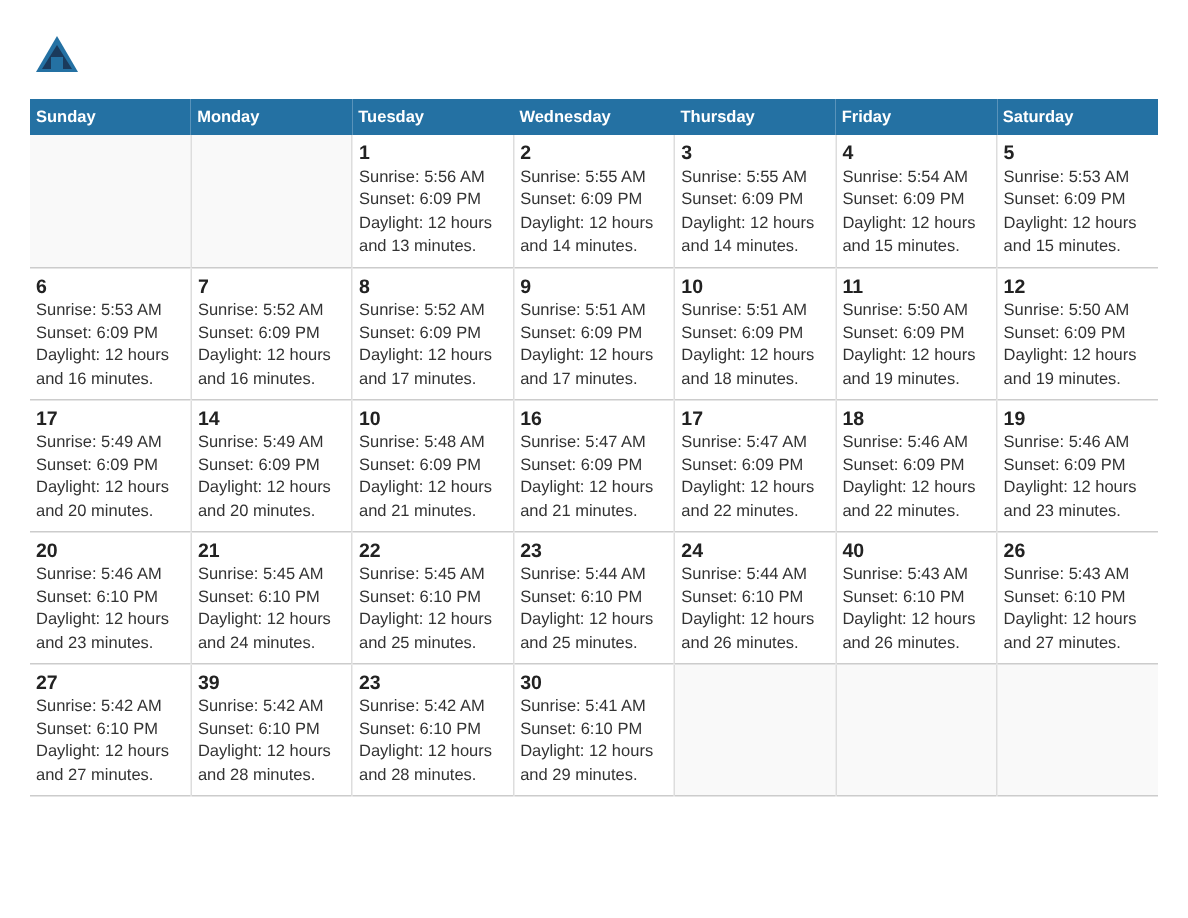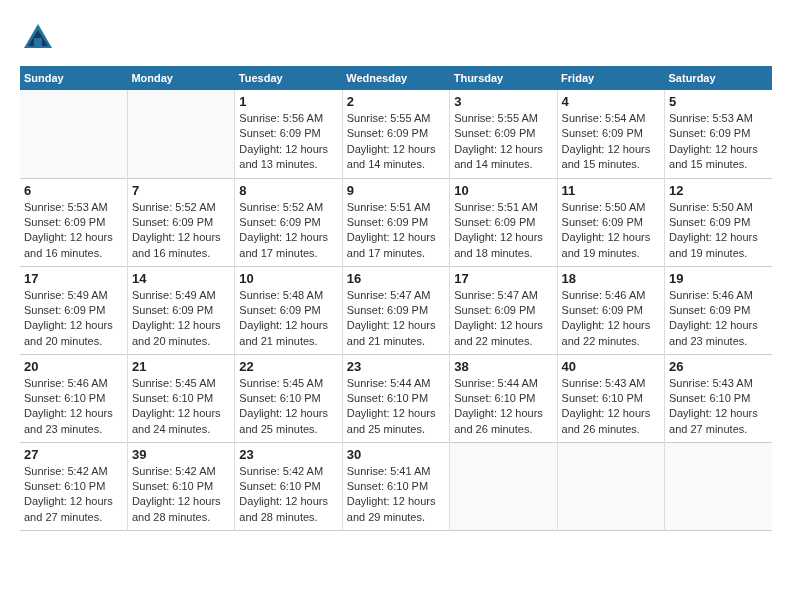--- a/index.html
+++ b/index.html
@@ -224,21 +224,21 @@
         </td>
         <td>
           <span class="day-num">22</span>
           <div class="day-info">Sunrise: 5:45 AM<br>Sunset: 6:10 PM<br>Daylight: 12 hours<br>and 25 minutes.</div>
         </td>
         <td>
           <span class="day-num">23</span>
           <div class="day-info">Sunrise: 5:44 AM<br>Sunset: 6:10 PM<br>Daylight: 12 hours<br>and 25 minutes.</div>
         </td>
         <td>
-          <span class="day-num">38</span>
+          <span class="day-num">24</span>
           <div class="day-info">Sunrise: 5:44 AM<br>Sunset: 6:10 PM<br>Daylight: 12 hours<br>and 26 minutes.</div>
         </td>
         <td>
           <span class="day-num">40</span>
           <div class="day-info">Sunrise: 5:43 AM<br>Sunset: 6:10 PM<br>Daylight: 12 hours<br>and 26 minutes.</div>
         </td>
         <td>
           <span class="day-num">26</span>
           <div class="day-info">Sunrise: 5:43 AM<br>Sunset: 6:10 PM<br>Daylight: 12 hours<br>and 27 minutes.</div>
         </td>

